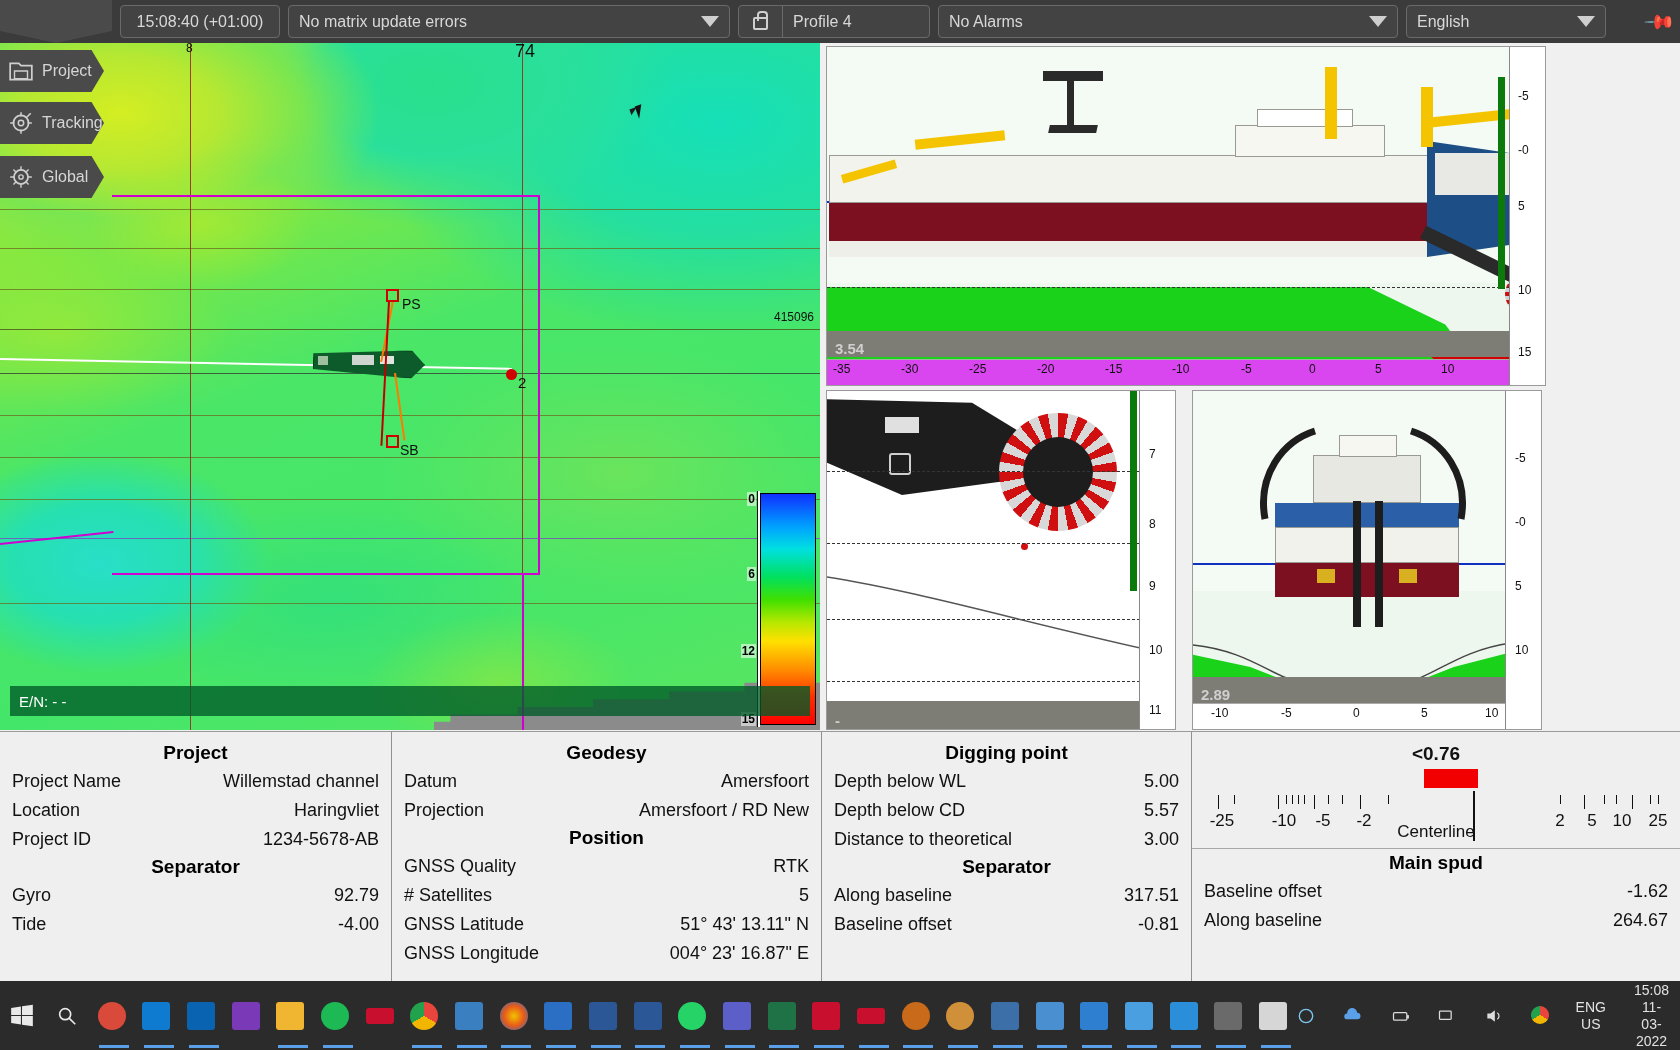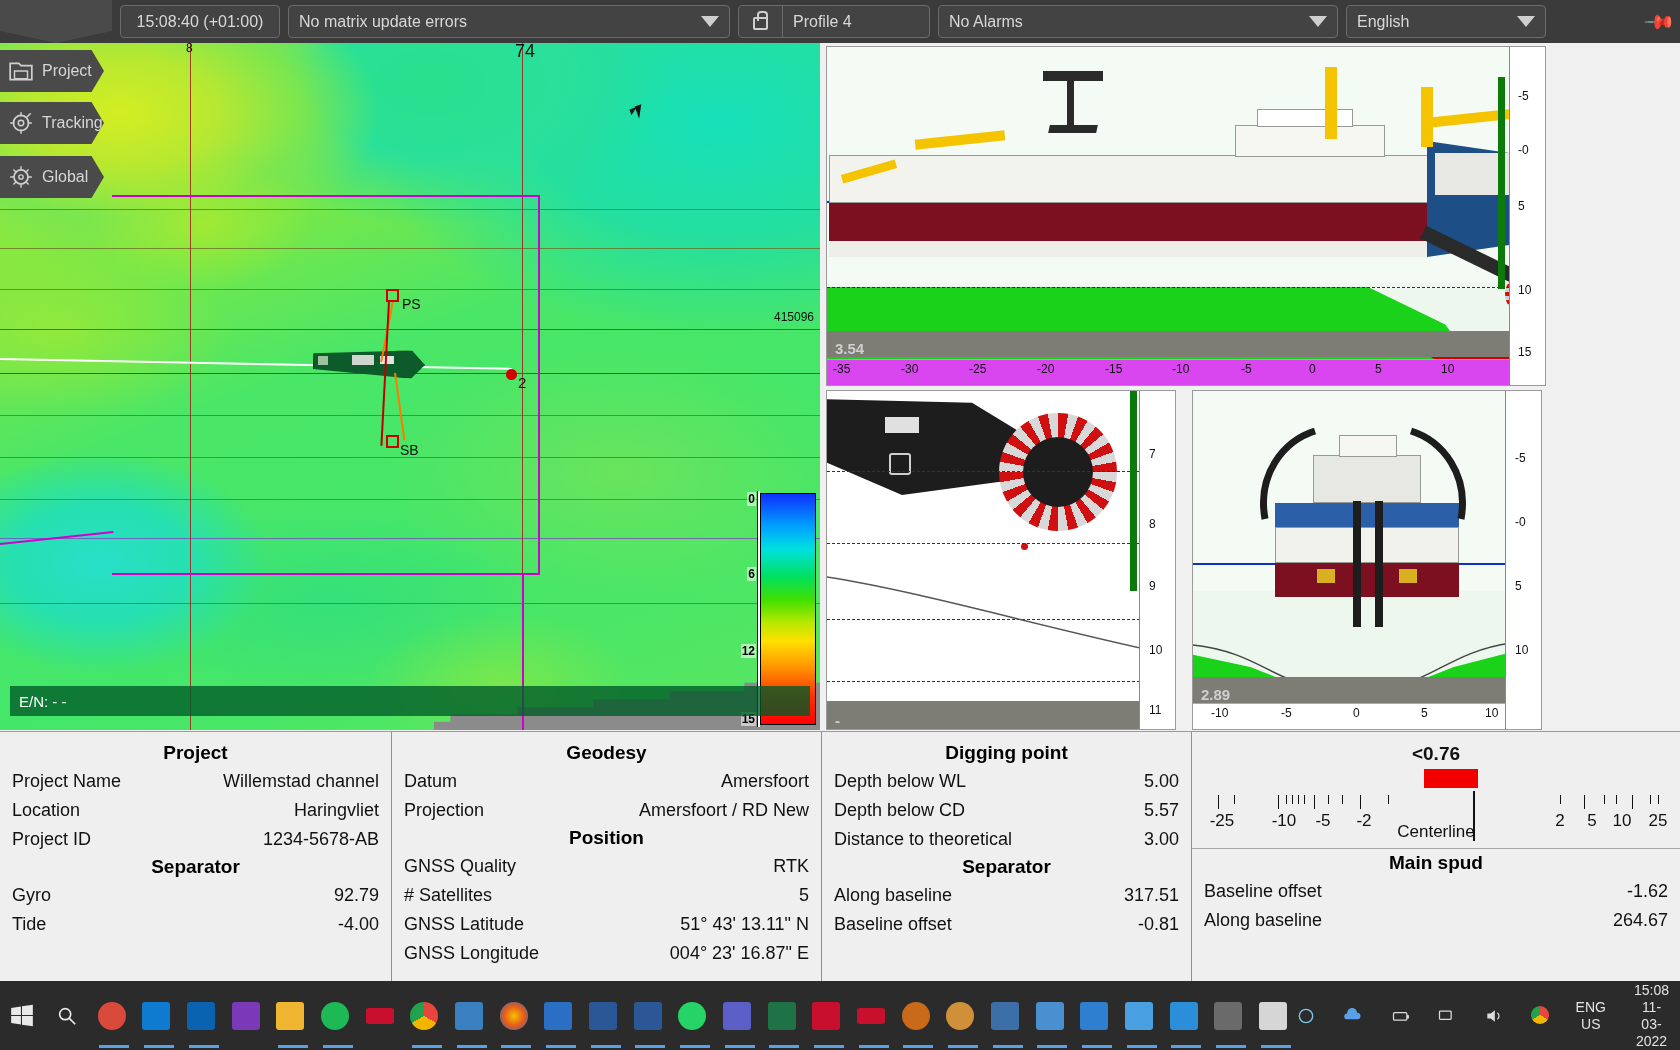--- a/index.html
+++ b/index.html
@@ -20,21 +20,21 @@
     clip-path: polygon(0 0, 100% 0, 100% 72%, 50% 100%, 0 72%);
   }
   .tb-box {
     height: 33px; margin-left: 8px; border: 1px solid #6a6a6a;
     border-radius: 4px; background: #434343; display: flex; align-items: center;
     color: #d8d8d8; font-size: 16px; padding: 0 10px;
   }
   #tb-time { width: 160px; justify-content: center; }
   #tb-matrix { width: 442px; justify-content: space-between; }
   #tb-profile { width: 192px; padding-left: 0; }
-  #tb-alarms { width: 400px; justify-content: space-between; }
+  #tb-alarms { width: 460px; justify-content: space-between; }
   #tb-lang { width: 200px; justify-content: space-between; }
   .lockwrap {
     width: 44px; height: 100%; display: flex; align-items: center;
     justify-content: center; border-right: 1px solid #6a6a6a;
   }
   .lockicon {
     width: 15px; height: 13px; border: 2px solid #cfcfcf; border-radius: 2px;
     position: relative; margin-top: 4px;
   }
   .lockicon:before {

